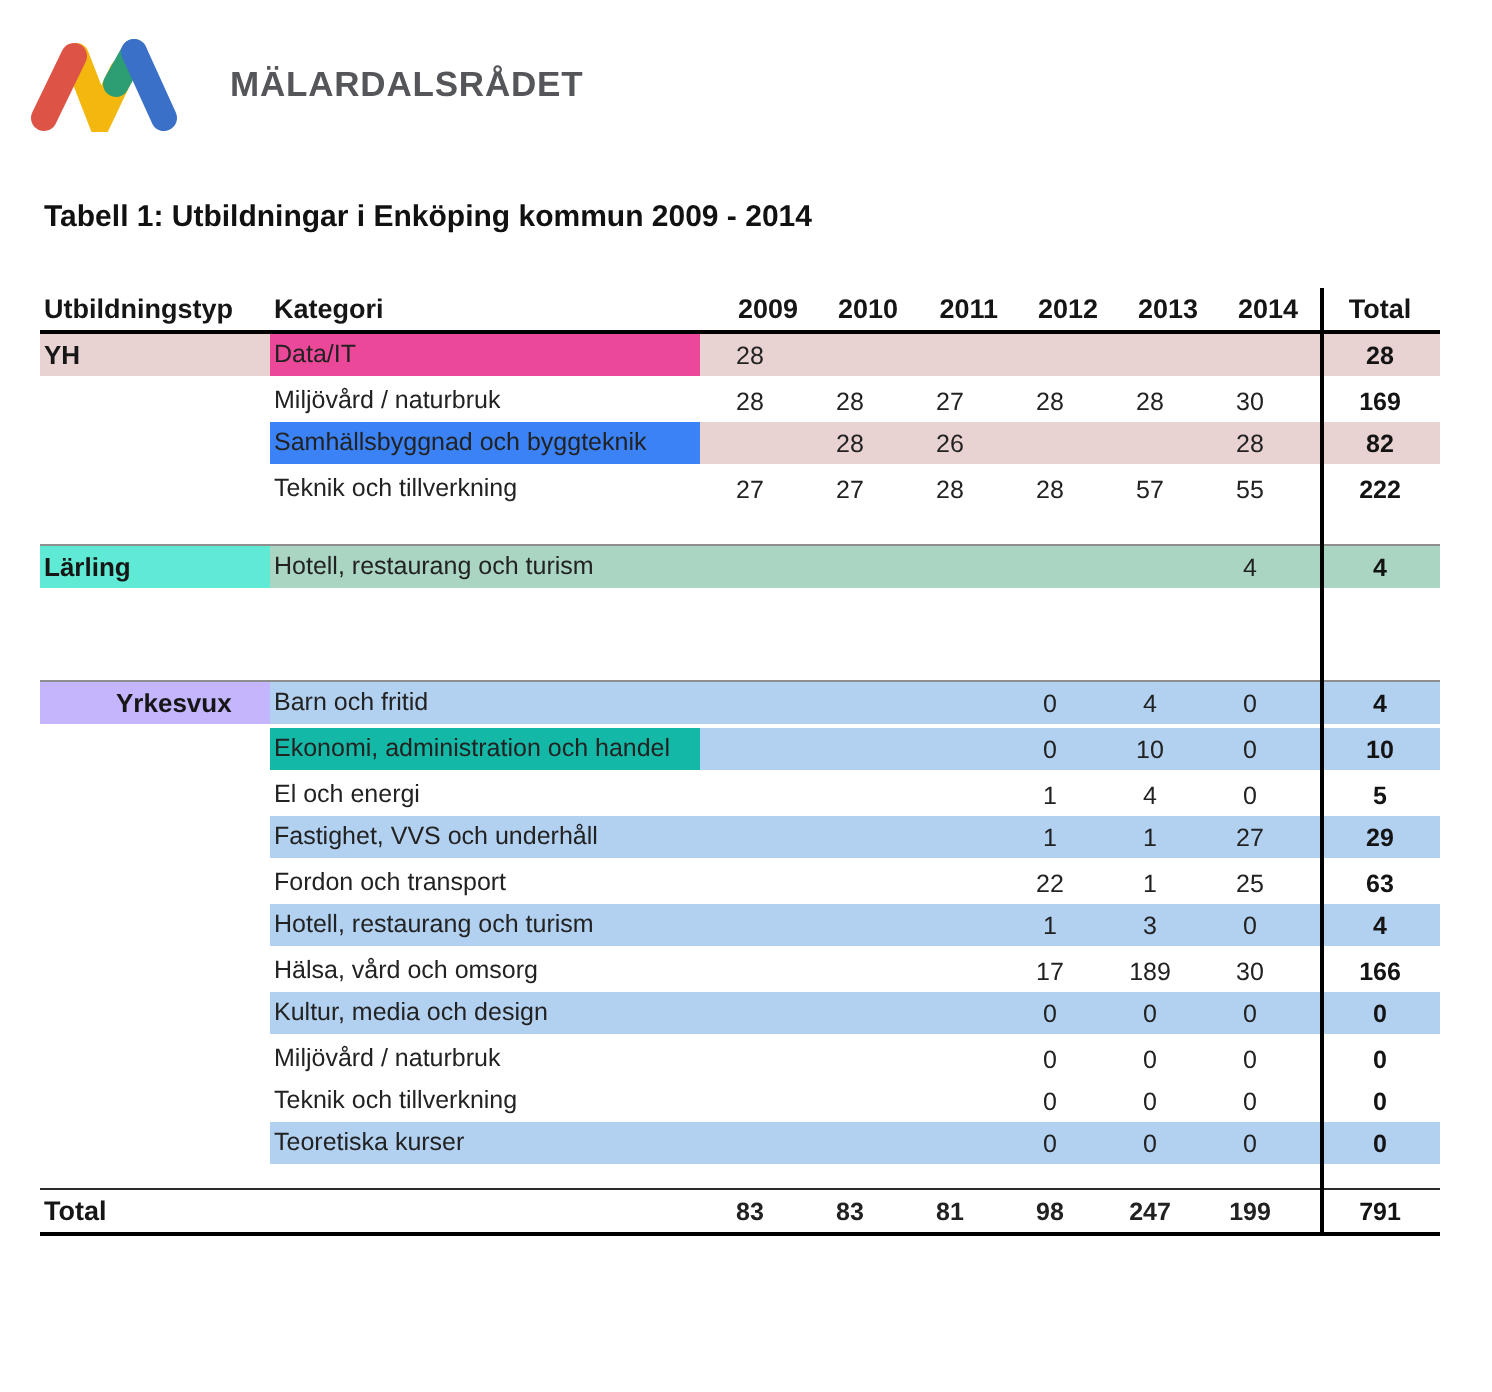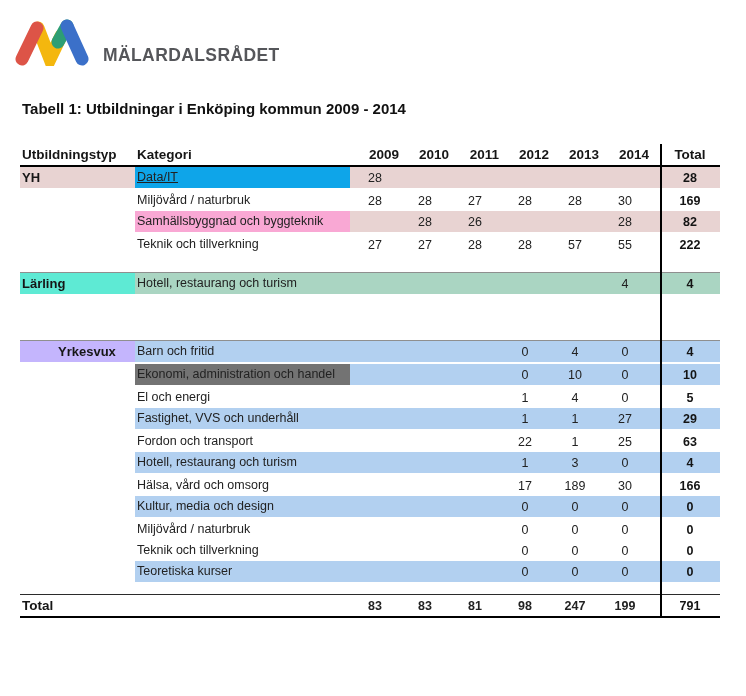--- a/index.html
+++ b/index.html
@@ -1,20 +1,20 @@
 <!DOCTYPE html>
 <html><head>
 <meta charset="utf-8">
 <style>
   html,body{margin:0;padding:0;}
   body{
     width:746px;height:696px;background:#ffffff;overflow:hidden;position:relative;
     font-family:"Liberation Sans", sans-serif;color:#1b1b1b;
   }
-  .logo{position:absolute;top:14px;left:13px;display:flex;align-items:flex-end;}
+  .logo{position:absolute;top:14px;left:13px;display:flex;align-items:center;gap:12px;}
   .logo-text{font-size:17.5px;font-weight:bold;color:#55565a;letter-spacing:.4px;margin-left:12px;margin-top:4px;}
   .title{position:absolute;top:100px;left:22px;font-size:15px;font-weight:bold;color:#111;margin:0;}
   .table-wrap{position:absolute;top:144px;left:20px;width:700px;}
   table{border-collapse:collapse;table-layout:fixed;width:700px;}
   col.c-type{width:115px}col.c-kat{width:215px}col.c-yr{width:50px}col.c-sp{width:10px}col.c-tot{width:60px}
   th{font-size:13.5px;font-weight:bold;border-bottom:2px solid #000;height:21px;vertical-align:middle;padding:0;color:#161616;}
   .th-left{text-align:left;padding-left:2px;}
   .th-year{text-align:right;padding-right:1px;}
   .th-total{text-align:center;}
   td{height:21px;vertical-align:middle;padding:0;font-size:12.5px;color:#222;}
@@ -72,21 +72,21 @@
         <th class="th-year">2012</th>
         <th class="th-year">2013</th>
         <th class="th-year">2014</th>
         <th class="th-spacer"></th>
         <th class="th-total">Total</th>
       </tr>
     </thead>
     <tbody>
         <tr>
           <td class="ct sh" style="background: rgb(232, 211, 210);">YH</td>
-          <td class="ck sh" style="background: #0ea5e9; text-decoration: underline;">Data/IT</td>
+          <td class="ck sh" style="background: #ec4899;">Data/IT</td>
           <td class="cy sh" style="background: rgb(232, 211, 210);">28</td>
           <td class="cy sh" style="background: rgb(232, 211, 210);"></td>
           <td class="cy sh" style="background: rgb(232, 211, 210);"></td>
           <td class="cy sh" style="background: rgb(232, 211, 210);"></td>
           <td class="cy sh" style="background: rgb(232, 211, 210);"></td>
           <td class="cy sh" style="background: rgb(232, 211, 210);"></td>
           <td class="cs sh" style="background: rgb(232, 211, 210);"></td>
           <td class="ctot sh" style="background: rgb(232, 211, 210);">28</td>
         </tr>
         <tr>
@@ -96,21 +96,21 @@
           <td class="cy">28</td>
           <td class="cy">27</td>
           <td class="cy">28</td>
           <td class="cy">28</td>
           <td class="cy">30</td>
           <td class="cs"></td>
           <td class="ctot">169</td>
         </tr>
         <tr>
           <td class="ct"></td>
-          <td class="ck sh" style="background: #f9a8d4;">Samhällsbyggnad och byggteknik</td>
+          <td class="ck sh" style="background: #3b82f6;">Samhällsbyggnad och byggteknik</td>
           <td class="cy sh" style="background: rgb(232, 211, 210);"></td>
           <td class="cy sh" style="background: rgb(232, 211, 210);">28</td>
           <td class="cy sh" style="background: rgb(232, 211, 210);">26</td>
           <td class="cy sh" style="background: rgb(232, 211, 210);"></td>
           <td class="cy sh" style="background: rgb(232, 211, 210);"></td>
           <td class="cy sh" style="background: rgb(232, 211, 210);">28</td>
           <td class="cs sh" style="background: rgb(232, 211, 210);"></td>
           <td class="ctot sh" style="background: rgb(232, 211, 210);">82</td>
         </tr>
         <tr>
@@ -150,21 +150,21 @@
           <td class="cy sh" style="background: rgb(178, 208, 240);"></td>
           <td class="cy sh" style="background: rgb(178, 208, 240);"></td>
           <td class="cy sh" style="background: rgb(178, 208, 240);">0</td>
           <td class="cy sh" style="background: rgb(178, 208, 240);">4</td>
           <td class="cy sh" style="background: rgb(178, 208, 240);">0</td>
           <td class="cs sh" style="background: rgb(178, 208, 240);"></td>
           <td class="ctot sh" style="background: rgb(178, 208, 240);">4</td>
         </tr>
         <tr>
           <td class="ct"></td>
-          <td class="ck sh" style="background: #737373;">Ekonomi, administration och handel</td>
+          <td class="ck sh" style="background: #14b8a6;">Ekonomi, administration och handel</td>
           <td class="cy sh" style="background: rgb(178, 208, 240);"></td>
           <td class="cy sh" style="background: rgb(178, 208, 240);"></td>
           <td class="cy sh" style="background: rgb(178, 208, 240);"></td>
           <td class="cy sh" style="background: rgb(178, 208, 240);">0</td>
           <td class="cy sh" style="background: rgb(178, 208, 240);">10</td>
           <td class="cy sh" style="background: rgb(178, 208, 240);">0</td>
           <td class="cs sh" style="background: rgb(178, 208, 240);"></td>
           <td class="ctot sh" style="background: rgb(178, 208, 240);">10</td>
         </tr>
         <tr>

